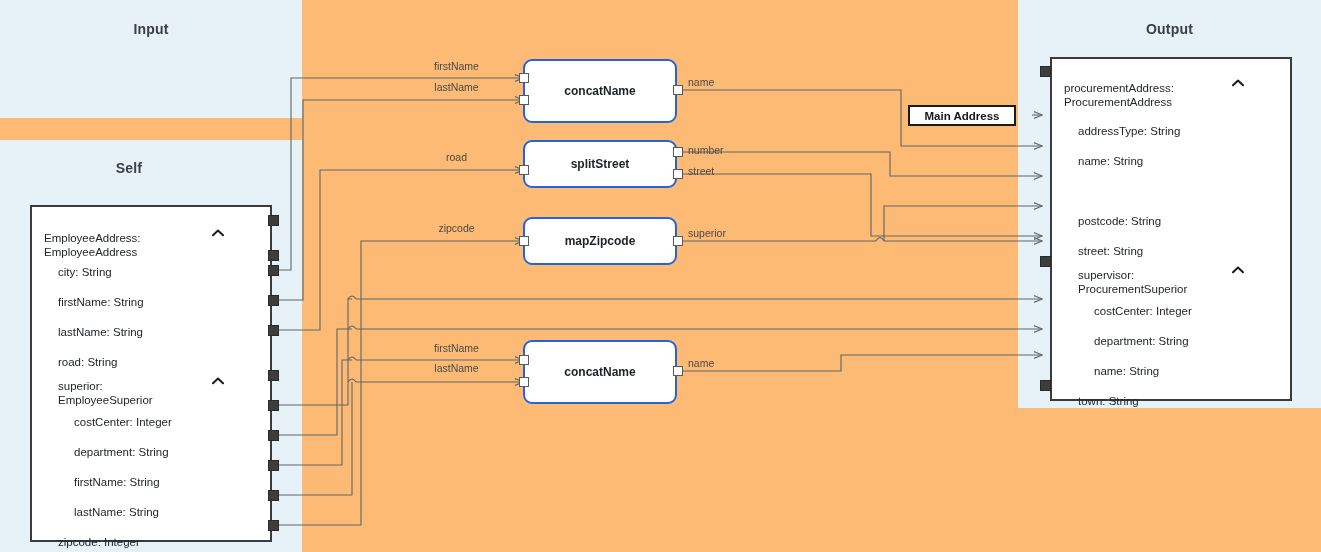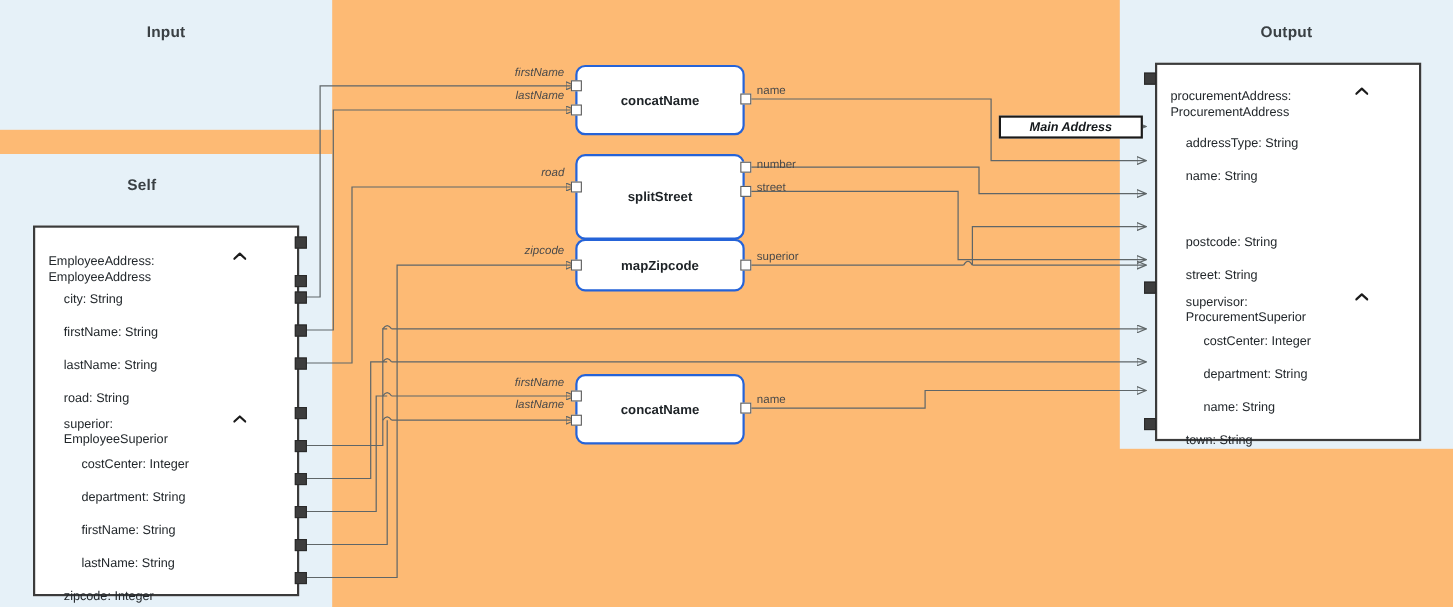--- a/index.html
+++ b/index.html
@@ -107,21 +107,21 @@
     background: #ffffff;
     border: 1px solid #5a5a5a;
     box-sizing: border-box;
   }
   .port-label {
     position: absolute;
     font-size: 10.5px;
     color: #4a4a4a;
     white-space: nowrap;
   }
-  .port-label.right-align { text-align: right; font-style: italic; }
+  .port-label.right-align { text-align: center; }
 
   
   .const-node {
     position: absolute;
     background: #ffffff;
     border: 2px solid #1a1a1a;
     box-sizing: border-box;
     display: flex;
     align-items: center;
     justify-content: center;
@@ -316,21 +316,21 @@
   <div class="fn-node" style="left:523px; top:59px; width:154px; height:64px;">
     <span class="fn-label">concatName</span>
   </div>
   <div class="fn-port" style="left:519px; top:73px;"></div>
   <div class="fn-port" style="left:519px; top:95px;"></div>
   <div class="fn-port" style="left:673px; top:85px;"></div>
   <div class="port-label right-align" style="left:400px; top:60px; width:113px;">firstName</div>
   <div class="port-label right-align" style="left:400px; top:81px; width:113px;">lastName</div>
   <div class="port-label" style="left:688px; top:76px;">name</div>
 
-  <div class="fn-node" style="left:523px; top:140px; width:154px; height:78px;">
+  <div class="fn-node" style="left:523px; top:140px; width:154px; height:48px;">
     <span class="fn-label">splitStreet</span>
   </div>
   <div class="fn-port" style="left:519px; top:165px;"></div>
   <div class="fn-port" style="left:673px; top:147px;"></div>
   <div class="fn-port" style="left:673px; top:169px;"></div>
   <div class="port-label right-align" style="left:400px; top:151px; width:113px;">road</div>
   <div class="port-label" style="left:688px; top:144px;">number</div>
   <div class="port-label" style="left:688px; top:165px;">street</div>
 
   <div class="fn-node" style="left:523px; top:217px; width:154px; height:48px;">
@@ -344,17 +344,17 @@
   <div class="fn-node" style="left:523px; top:340px; width:154px; height:64px;">
     <span class="fn-label">concatName</span>
   </div>
   <div class="fn-port" style="left:519px; top:355px;"></div>
   <div class="fn-port" style="left:519px; top:377px;"></div>
   <div class="fn-port" style="left:673px; top:366px;"></div>
   <div class="port-label right-align" style="left:400px; top:342px; width:113px;">firstName</div>
   <div class="port-label right-align" style="left:400px; top:362px; width:113px;">lastName</div>
   <div class="port-label" style="left:688px; top:357px;">name</div>
 
-  <div class="const-node" style="left:908px; top:105px; width:131px; height:21px;font-style:italic;">
+  <div class="const-node" style="left:908px; top:105px; width:108px; height:21px;">
     <span>Main Address</span>
   </div>
 
 </div>
 
 </body></html>

